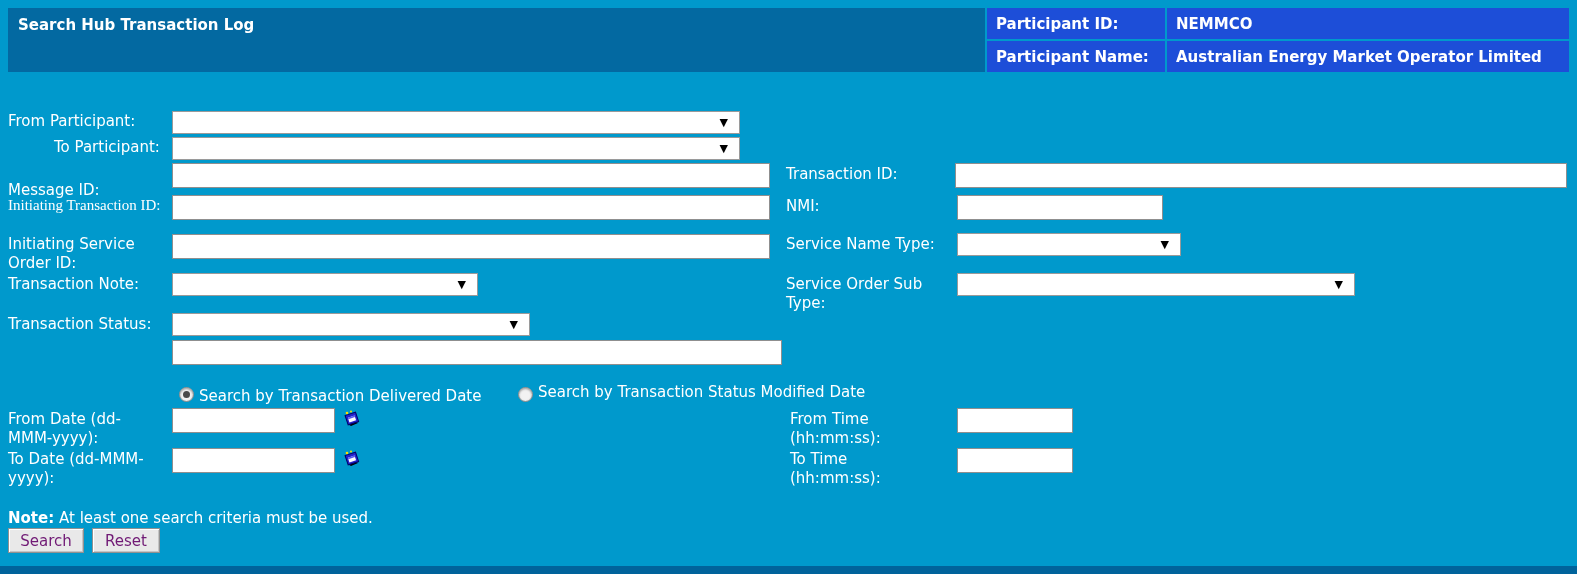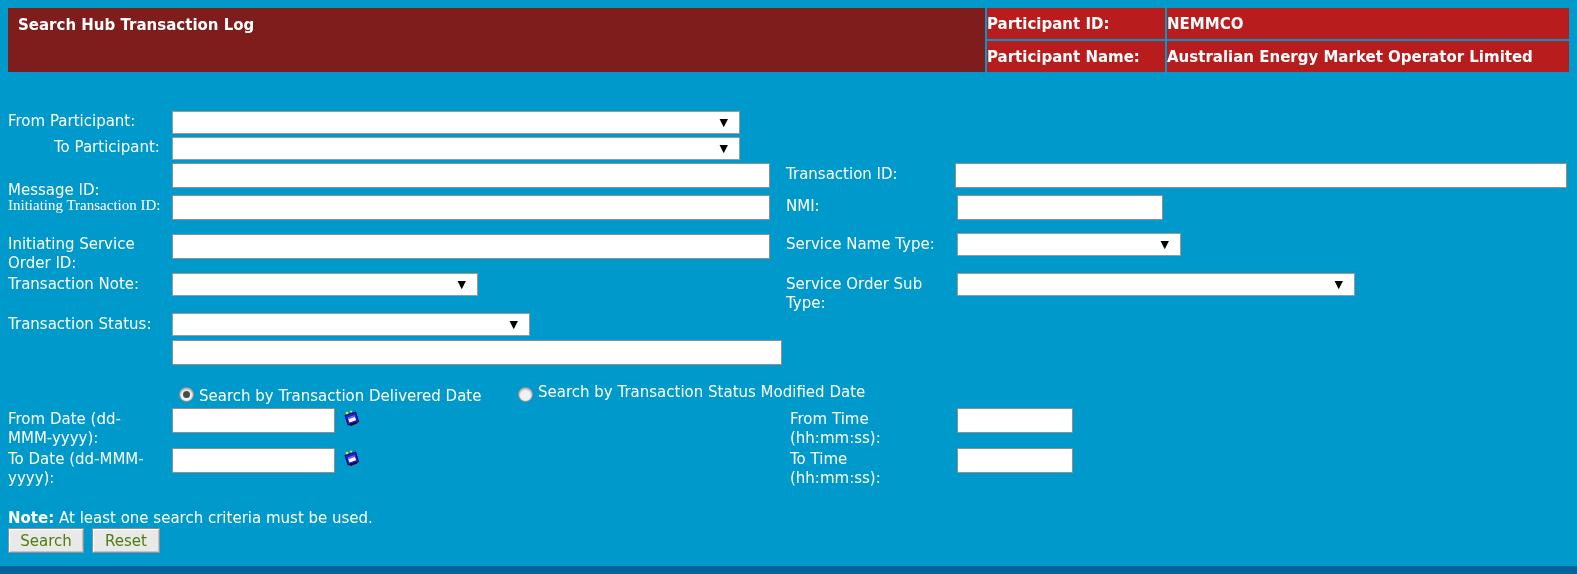--- a/index.html
+++ b/index.html
@@ -5,23 +5,23 @@
   html,body{margin:0;padding:0;}
   body{
     background:#0099CC;
     font-family:"DejaVu Sans","Liberation Sans",sans-serif;
     font-size:15px;color:#ffffff;
   }
   .stage{position:relative;width:1577px;height:574px;overflow:hidden;background:#0099CC;}
 
   
   .hdr{position:absolute;left:8px;top:8px;width:1561px;height:64px;display:flex;column-gap:2px;}
-  .hdr-title{flex:1;background:#7f1d1d;padding:8px 0 0 10px;font-weight:bold;box-sizing:border-box;}
+  .hdr-title{flex:1;background:#0369a1;padding:8px 0 0 10px;font-weight:bold;box-sizing:border-box;}
   .ptable{display:grid;grid-template-columns:178px 402px;grid-template-rows:31px 31px;gap:2px;}
-  .pcell{background:#b91c1c;display:flex;align-items:center;font-weight:bold;box-sizing:border-box;}
+  .pcell{background:#1d4ed8;display:flex;align-items:center;padding-left:9px;font-weight:bold;box-sizing:border-box;}
 
   
   .lbl{position:absolute;line-height:19px;}
   .inp{
     position:absolute;height:25px;background:#ffffff;border:1px solid #8f8f8f;
     box-sizing:border-box;font:inherit;color:#000;padding:0 3px;
   }
   .sel{
     position:absolute;height:23px;background:#ffffff;border:1px solid #9a9a9a;
     box-sizing:border-box;color:#000;cursor:default;
@@ -35,21 +35,21 @@
   }
   .radio.checked::after{
     content:"";position:absolute;left:3px;top:3px;width:7px;height:7px;
     border-radius:50%;background:#4a4a4a;
   }
   .rlbl{position:absolute;line-height:17px;}
   .cal{position:absolute;width:20px;height:20px;cursor:pointer;}
   .note{position:absolute;left:8px;top:509px;}
   .note b{font-weight:bold;}
   .btn{
-    position:absolute;height:25px;background:#e9e9e9;color:#4d7c0f;
+    position:absolute;height:25px;background:#e9e9e9;color:#701a75;
     border:1px solid #919191;box-shadow:inset 1px 1px 0 #ffffff, inset -1px -1px 0 #c4c4c4;
     font:inherit;padding:0;
   }
   .footer{position:absolute;left:0;top:566px;width:1577px;height:8px;background:#00639B;}
 </style>
 </head>
 <body>
 
 <div class="stage">
 

